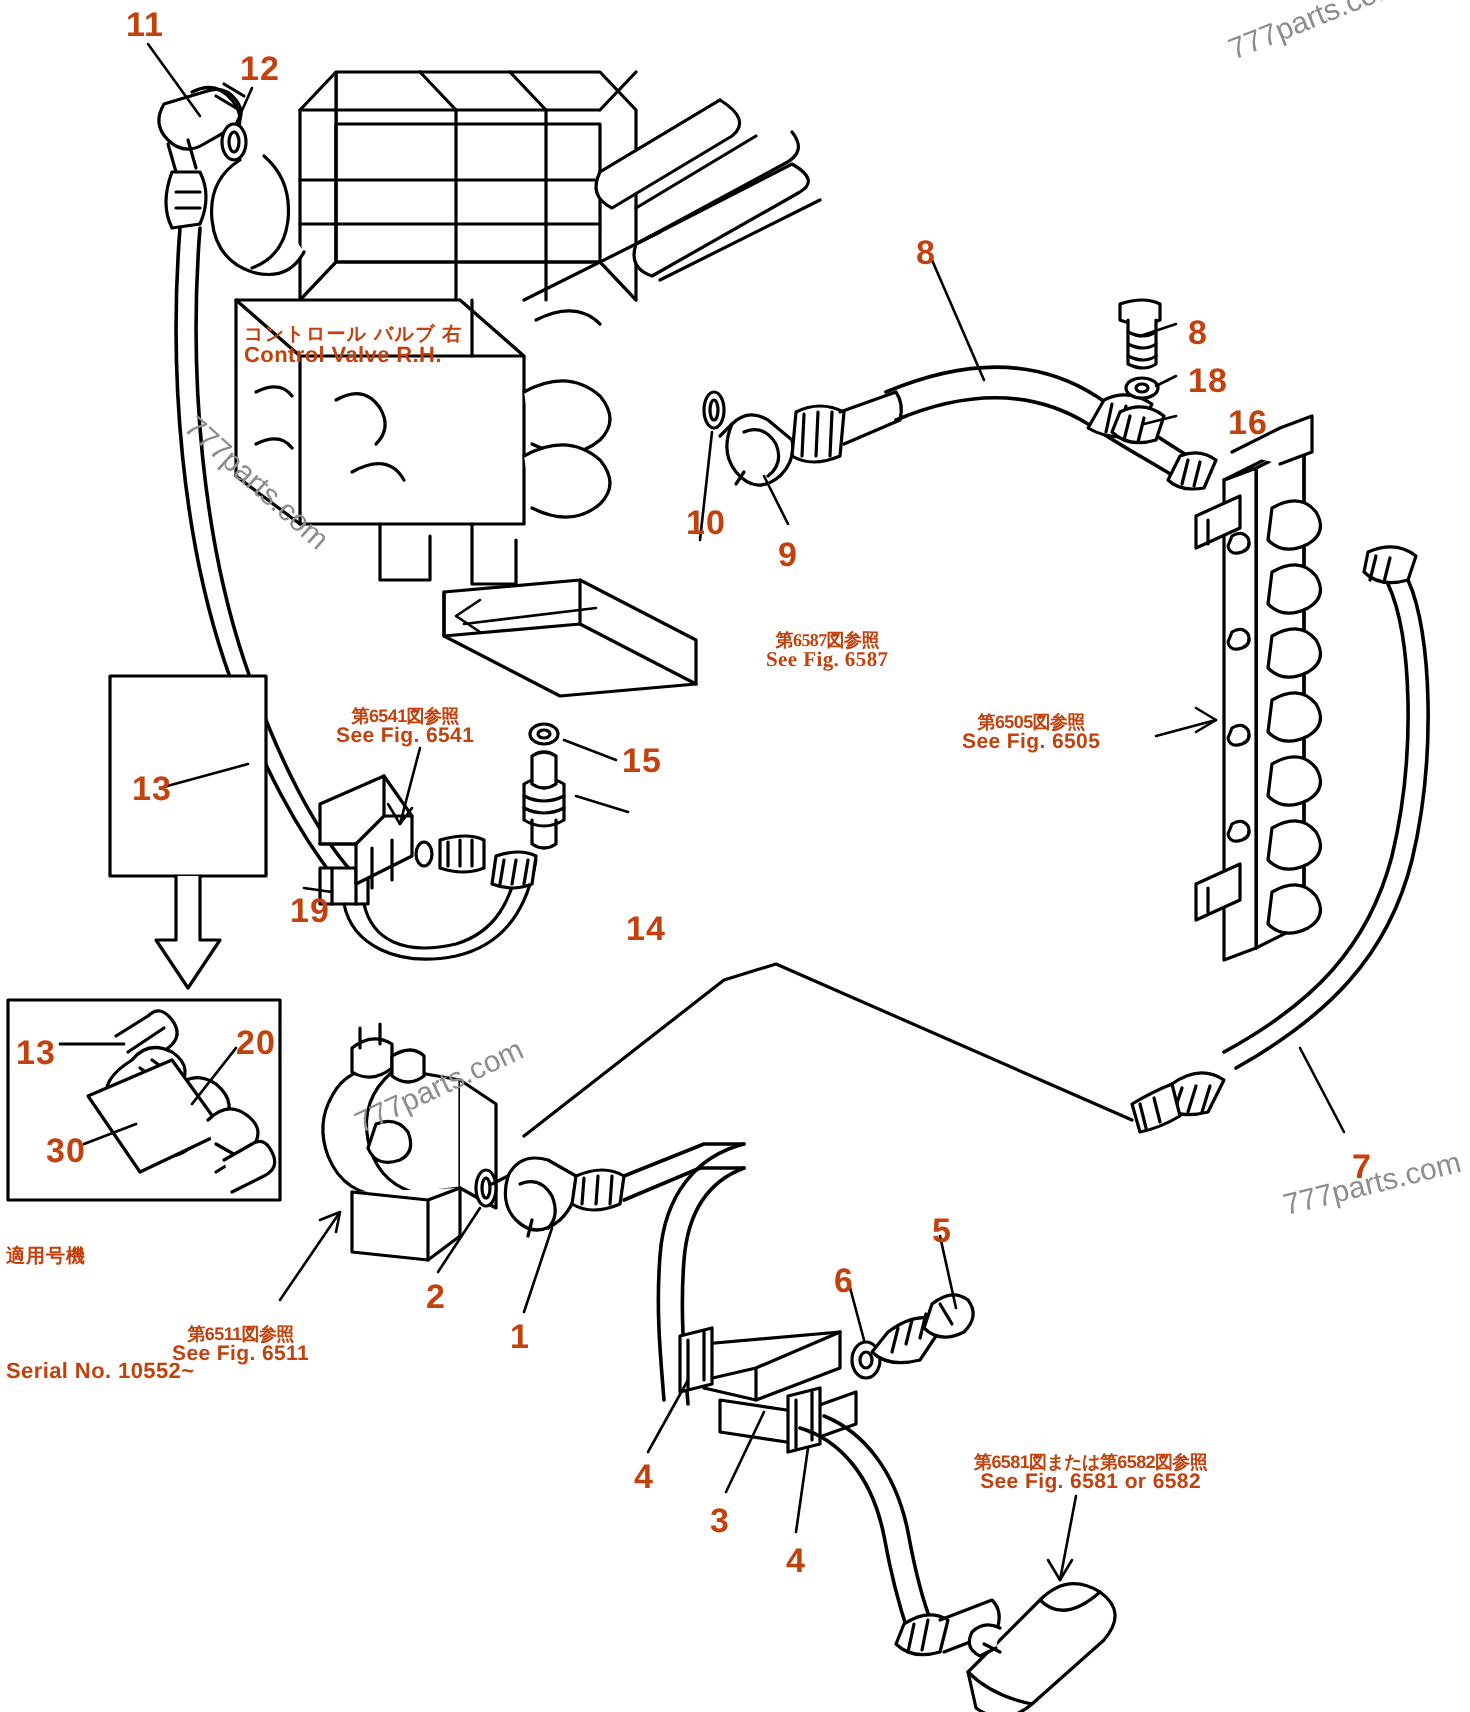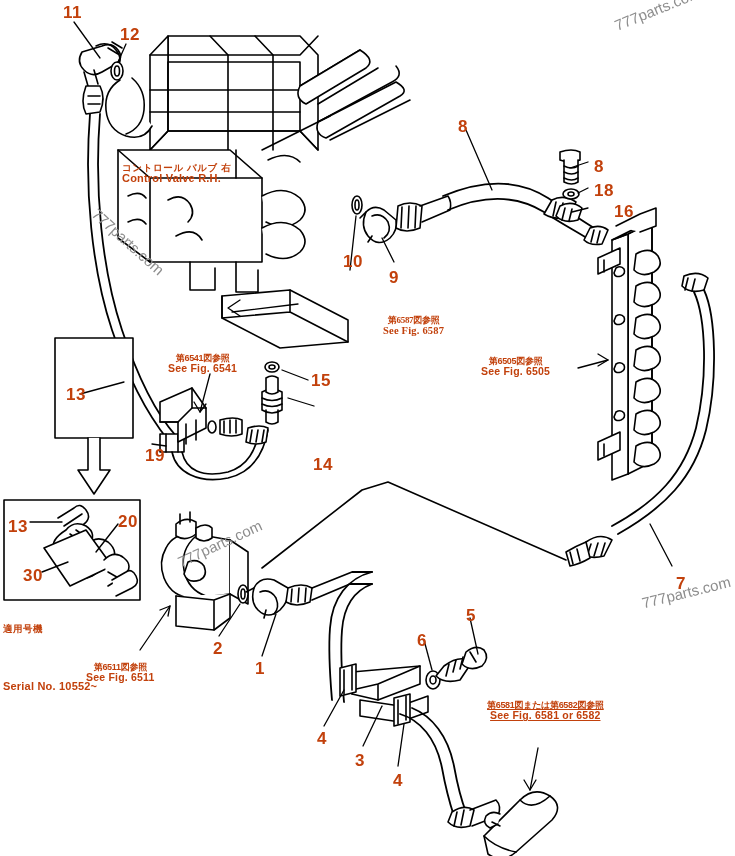--- a/index.html
+++ b/index.html
@@ -420,21 +420,21 @@
   <div class="lbl figref" style="left:481px; top:357px;">
     <span class="jp">第6505図参照</span>
     <span class="en">See Fig. 6505</span>
   </div>
 
   <div class="lbl figref" style="left:86px; top:663px;">
     <span class="jp">第6511図参照</span>
     <span class="en">See Fig. 6511</span>
   </div>
 
-  <div class="lbl figref" style="left:487px; top:701px;text-decoration:underline;">
+  <div class="lbl figref" style="left:487px; top:727px;">
     <span class="jp">第6581図または第6582図参照</span>
     <span class="en">See Fig. 6581 or 6582</span>
   </div>
 
   <div class="lbl serial" style="left:3px; top:624px;">
     <span class="jp">適用号機</span>
     <span class="en">Serial  No. 10552~</span>
   </div>
 
   <div class="lbl callout" style="left:255px; top:660px;">1</div>

